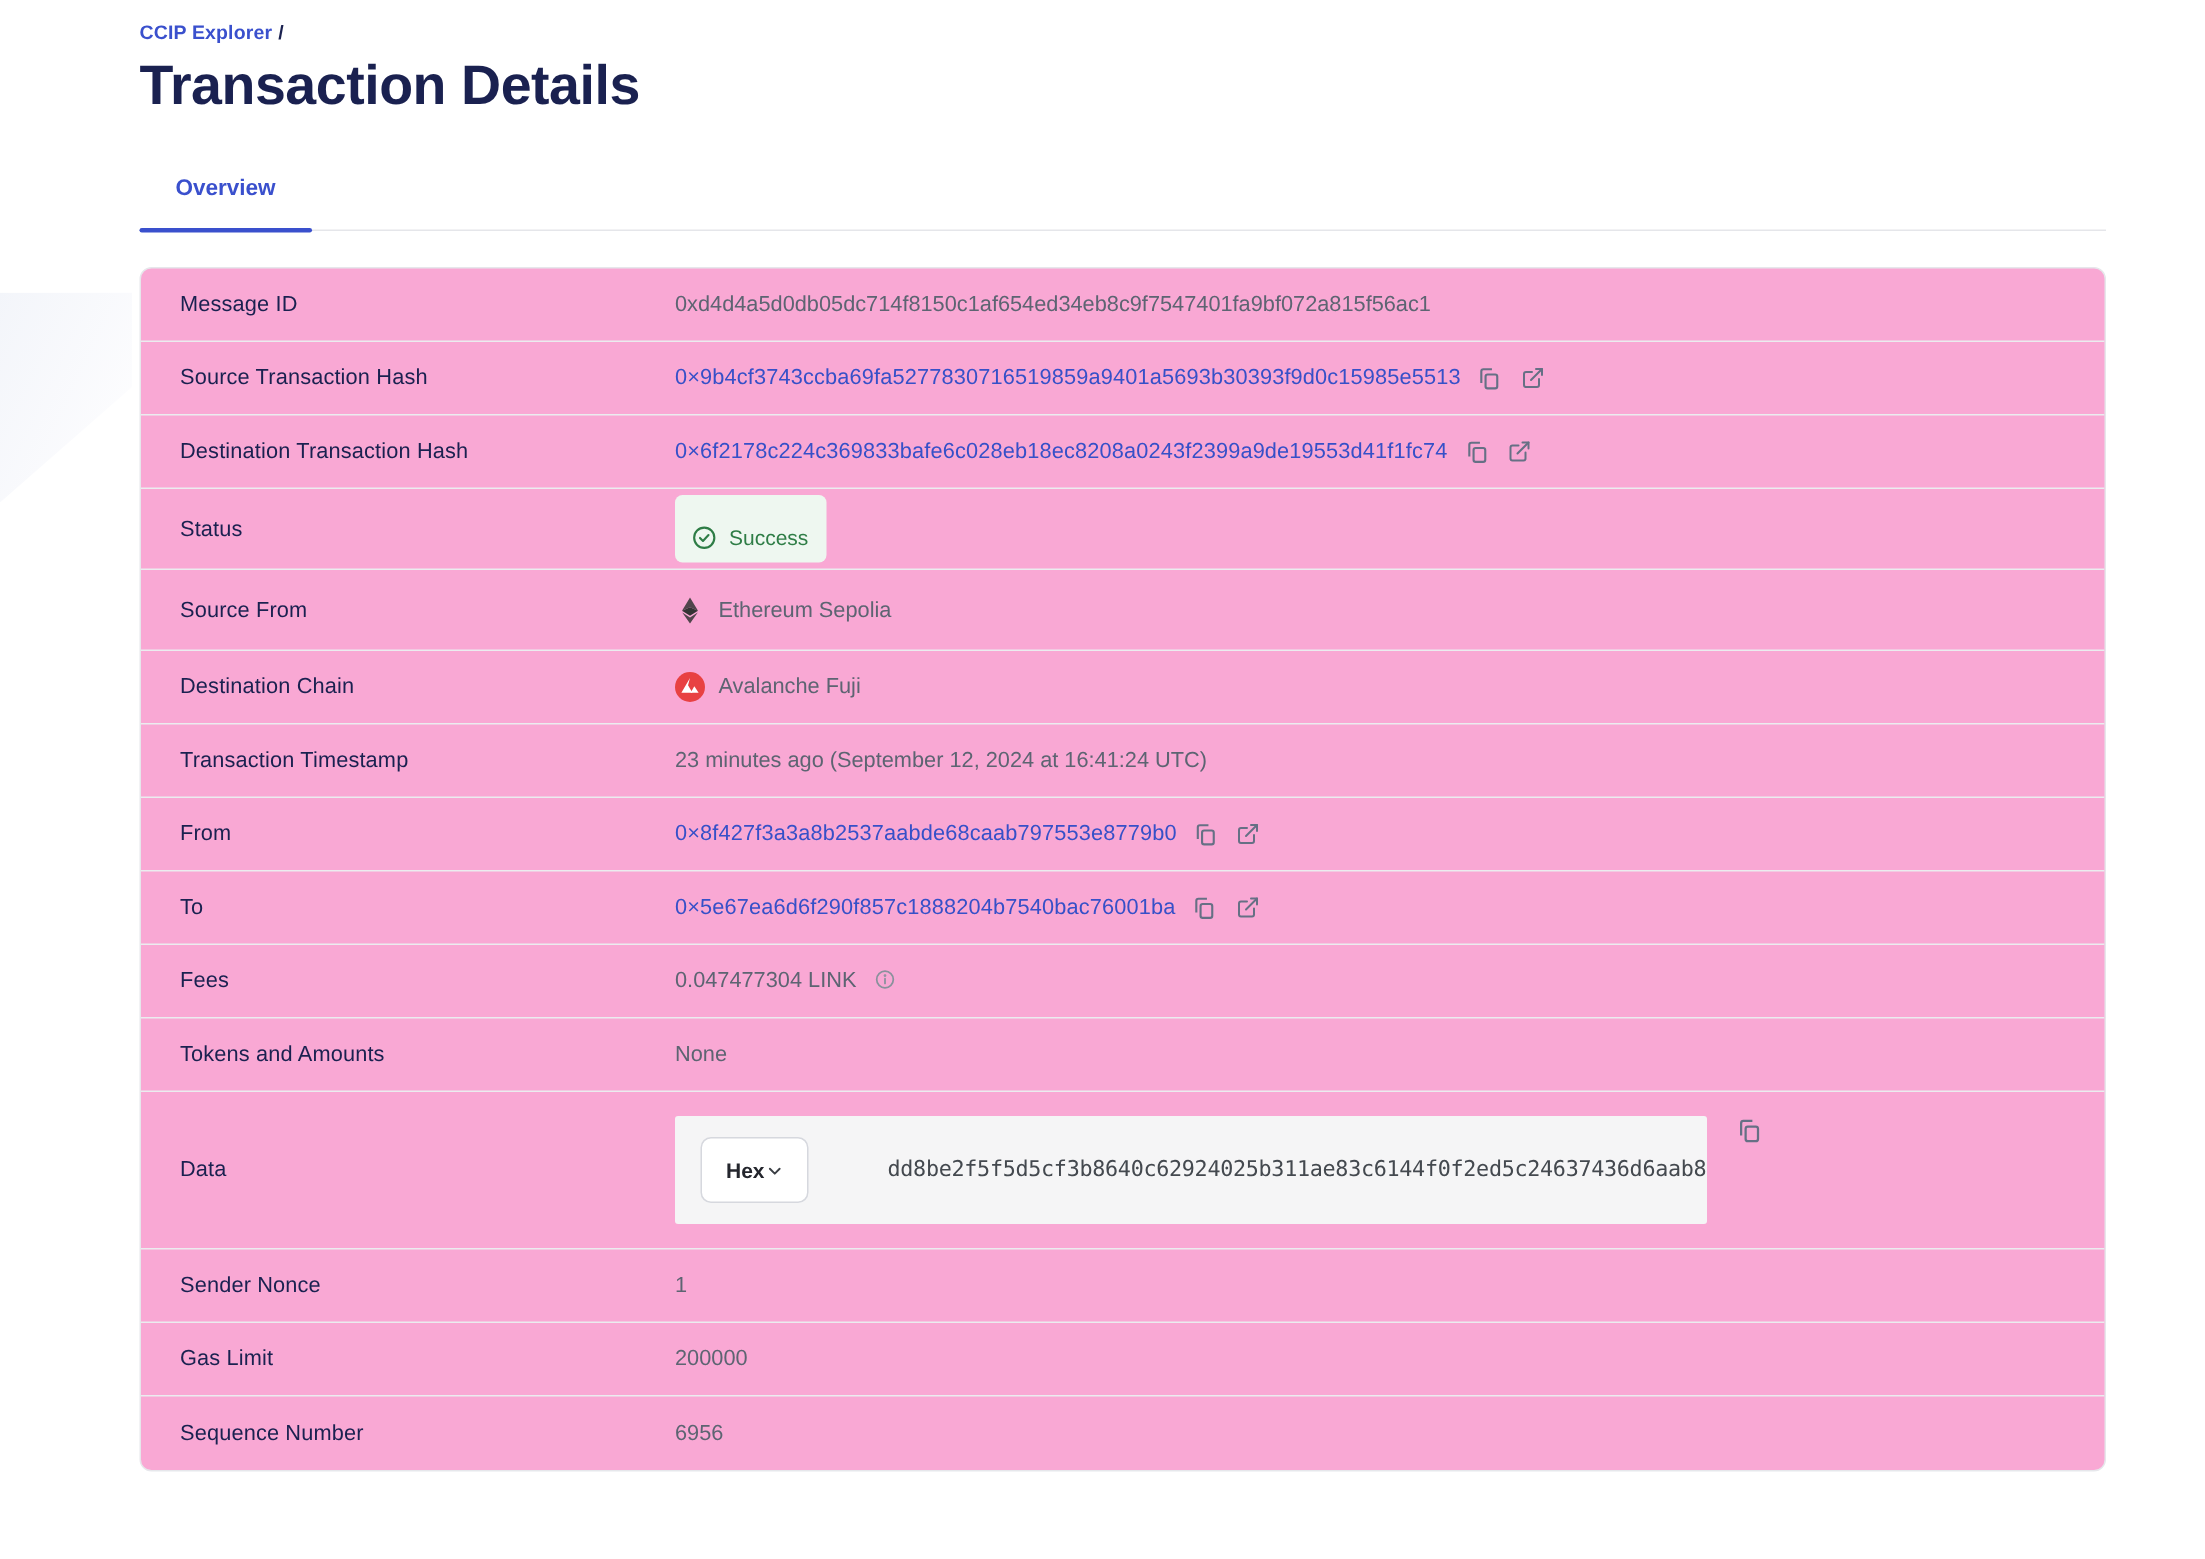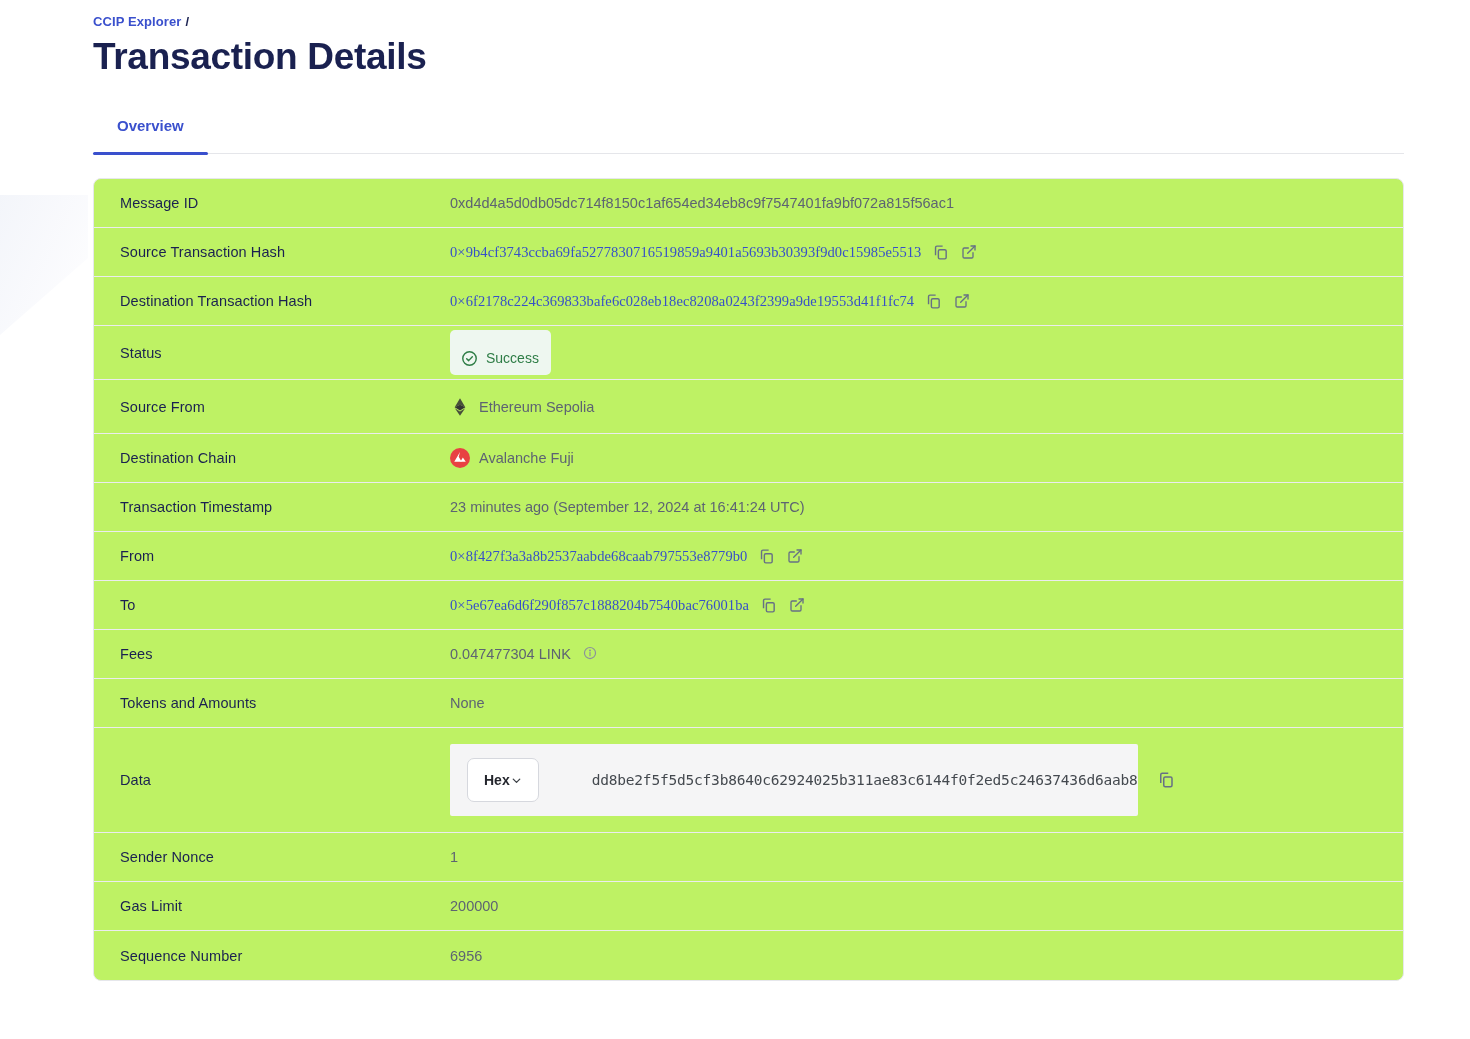--- a/index.html
+++ b/index.html
@@ -22,46 +22,46 @@
   h1.title { margin-top: 7px; font-size: 37px; font-weight: bold; color: #1a2150; letter-spacing: -.3px; }
 
   
   .tabs { margin-top: 39px; border-bottom: 1px solid #e5e6ea; display: flex; }
   .tab { position: relative; padding: 0 24px 19px 24px; font-size: 15px; font-weight: bold;
          color: #3a50cd; cursor: pointer; }
   .tab.active::after { content: ""; position: absolute; left: 0; right: 0; bottom: -2px;
          height: 3px; background: #3a50cd; border-radius: 2px; }
 
   
-  .card { margin-top: 24px; border: 1px solid #e6e7eb; border-radius: 8px; background: #bef264; overflow: hidden; }
+  .card { margin-top: 24px; border: 1px solid #e6e7eb; border-radius: 8px; background: #f9a8d4; overflow: hidden; }
   .row { display: flex; align-items: center; min-height: 49px; border-bottom: 1px solid #ebecef; }
   .row:last-child { border-bottom: none; }
   .row-label { flex: 0 0 356px; padding-left: 26px; font-size: 14.5px; font-weight: 500;
          color: #1a2150; letter-spacing: .1px; }
   .row-value { flex: 1; display: flex; align-items: center; gap: 9px; font-size: 14.5px;
          color: #5d6472; padding-right: 24px; }
   .row.tall { min-height: 54px; }
   .row.data-row { min-height: 105px; }
 
-  a.hash-link { color: #3650c8; text-decoration: none; font-weight: 500; cursor: pointer; letter-spacing: .1px; font-family: Liberation Serif, serif; }
+  a.hash-link { color: #3650c8; text-decoration: none; font-weight: 500; cursor: pointer; letter-spacing: .1px; }
 
   .icon-btn { display: inline-flex; align-items: center; justify-content: center;
          width: 20px; height: 20px; cursor: pointer; background: none; border: none; padding: 0; }
   .icon-btn svg { display: block; }
 
   
   .badge { display: inline-flex; align-items: center; gap: 7px; background: #eef7f0;
          color: #2e7d46; font-size: 14px; font-weight: 500; padding: 18px 12px 7px 9px; border-radius: 5px; }
 
   
   .chain { display: inline-flex; align-items: center; gap: 9px; color: #5d6472; }
   .chain-icon { width: 20px; height: 20px; display: inline-flex; }
 
   
-  .data-wrap { display: flex; align-items: center; gap: 18px; }
+  .data-wrap { display: flex; align-items: flex-start; gap: 18px; }
   .data-box { display: flex; align-items: center; background: #f5f5f6; border-radius: 2px;
          width: 688px; height: 72px; padding: 0 18px 0 17px; gap: 17px; }
   .hex-select { display: inline-flex; align-items: center; justify-content: space-between;
          width: 107px; height: 44px; background: #fff; border: 1px solid #d6d8de; border-radius: 7px;
          padding: 0 14px 0 16px; cursor: pointer; }
   .hex-select .sel-label { font-size: 14px; font-weight: bold; color: #24262d; }
   .mono { font-family: "DejaVu Sans Mono", monospace; font-size: 14.5px; color: #44494f; letter-spacing: -.2px; margin-left: 36px; }
 </style>
 </head>
 <body>

